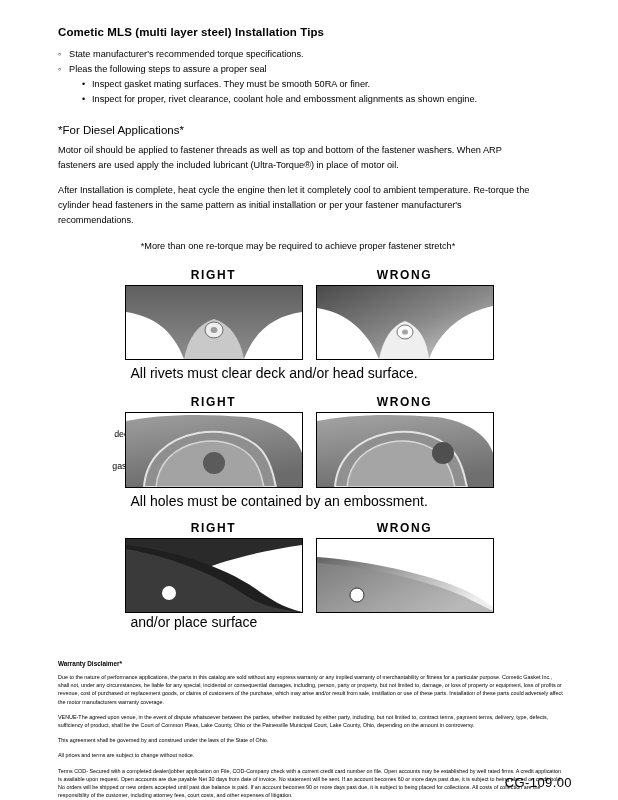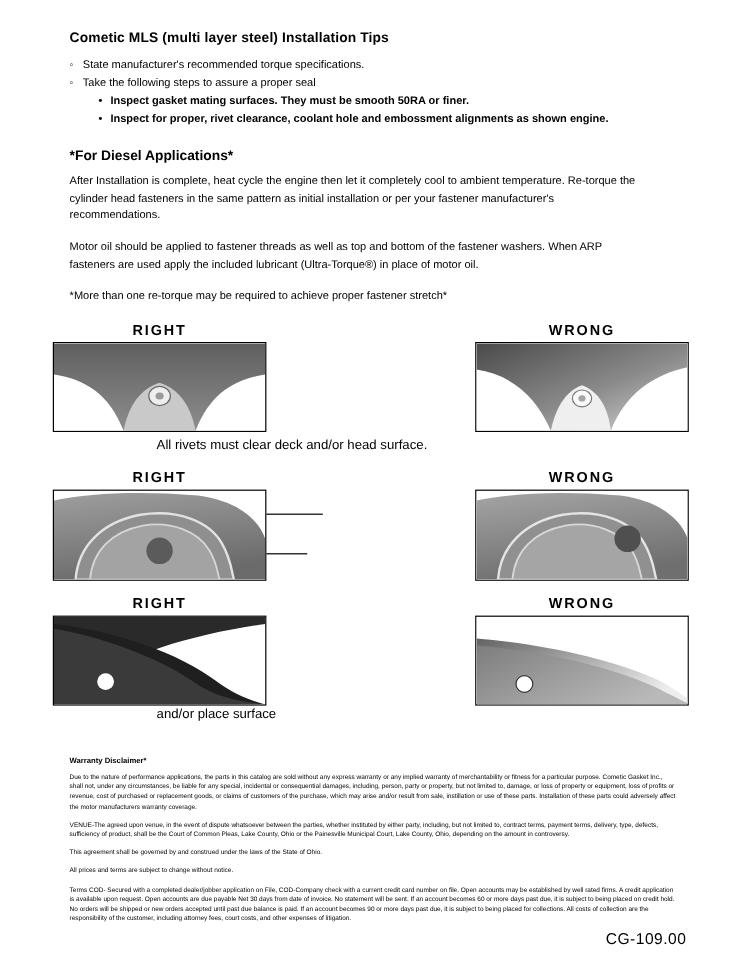--- a/index.html
+++ b/index.html
@@ -49,51 +49,51 @@
   ul.subbullets {
     list-style: none;
     margin: 0;
     padding: 0 0 0 13px;
   }
   ul.subbullets > li {
     font-size: 9.2px;
     line-height: 1.62;
     position: relative;
     padding-left: 10px;
-    font-weight: bold;
   }
   ul.subbullets > li::before {
     content: "\2022";
     position: absolute;
     left: 0;
     top: 0;
     font-size: 9px;
   }
   h2.subhead {
     font-size: 11.5px;
-    font-weight: bold;
+    font-weight: normal;
     margin: 17px 0 7px 14px;
   }
   p.para {
     font-size: 9.2px;
     line-height: 1.62;
     margin: 0 0 11px 14px;
     max-width: 480px;
   }
   p.para.last {
     margin-bottom: 0;
+    text-align: center;
   }
 
   
   .figures {
     margin-top: 14px;
   }
   .figrow {
     display: flex;
-    justify-content: space-between;
+    justify-content: center;
     gap: 13px;
   }
   .figcell {
     width: 178px;
   }
   .figlabel {
     text-align: center;
     font-size: 12px;
     font-weight: bold;
     letter-spacing: 1.6px;
@@ -105,21 +105,21 @@
     border: 1px solid #000;
     overflow: hidden;
     position: relative;
     background: #ffffff;
     box-sizing: border-box;
   }
   .figbox.tall {
     height: 76px;
   }
   .figcaption {
-    font-size: 11px;
+    font-size: 14px;
     margin: 5px 0 0 0;
     text-align: left;
     padding-left: 6px;
   }
   .caprow {
     width: 369px;
     margin: 0 auto;
   }
 
   
@@ -178,31 +178,31 @@
 </head>
 <body>
 
 <div class="page">
 
   <h1 class="title">Cometic MLS (multi layer steel) Installation Tips</h1>
 
   <ul class="bullets">
     <li>State manufacturer's recommended torque specifications.</li>
     <li>
-      <span>Take the following steps to assure a proper seal</span>
+      <span>Pleas the following steps to assure a proper seal</span>
       <ul class="subbullets">
         <li>Inspect gasket mating surfaces.  They must be smooth 50RA or finer.</li>
         <li>Inspect for proper, rivet clearance, coolant hole and embossment alignments as shown engine.</li>
       </ul>
     </li>
   </ul>
 
   <h2 class="subhead">*For Diesel Applications*</h2>
+  <p class="para">Motor oil should be applied to fastener threads as well as top and bottom of the fastener washers. When ARP fasteners are used apply the included lubricant (Ultra-Torque®) in place of motor oil.</p>
   <p class="para">After Installation is complete, heat cycle the engine then let it completely cool to ambient temperature. Re-torque the cylinder head fasteners in the same pattern as initial installation or per your fastener manufacturer's recommendations.</p>
-  <p class="para">Motor oil should be applied to fastener threads as well as top and bottom of the fastener washers. When ARP fasteners are used apply the included lubricant (Ultra-Torque®) in place of motor oil.</p>
   <p class="para last">*More than one re-torque may be required to achieve proper fastener stretch*</p>
 
   <div class="figures">
 
     <div class="figrow">
       <div class="figcell">
         <div class="figlabel">RIGHT</div>
         <div class="figbox">
           <svg width="176" height="73" viewBox="0 0 176 73">
             <defs>
@@ -286,20 +286,23 @@
               <rect x="0" y="0" width="176" height="74" fill="#ffffff"></rect>
               <path d="M0,8 C30,2 70,0 120,4 C150,8 170,22 176,40 L176,74 L0,74 Z" fill="url(#g4)"></path>
               <path d="M18,74 C20,46 40,26 72,20 C104,15 130,26 140,44 C148,58 148,68 150,74 Z" fill="#909090" stroke="#e4e4e4" stroke-width="2"></path>
               <path d="M30,74 C32,50 48,34 74,29 C98,25 120,34 129,49 C136,60 136,68 138,74 Z" fill="#a5a5a5" stroke="#d8d8d8" stroke-width="1.5"></path>
               <circle cx="126" cy="40" r="11" fill="#4f4f4f"></circle>
             </svg>
           </div>
         </div>
       </div>
     </div>
+    <div class="caprow">
+      <div class="figcaption">All holes must be contained by an embossment.</div>
+    </div>
 
     <div class="figrow" style="margin-top:12px;">
       <div class="figcell">
         <div class="figlabel">RIGHT</div>
         <div class="figbox">
           <svg width="176" height="73" viewBox="0 0 176 73">
             <rect x="0" y="0" width="176" height="73" fill="#ffffff"></rect>
             <path d="M0,0 H176 V6 C120,14 60,30 26,58 C16,66 10,70 0,73 Z" fill="#2a2a2a"></path>
             <path d="M0,6 C40,10 96,26 130,50 C144,60 156,68 176,73 L176,73 L0,73 Z" fill="#1f1f1f"></path>
             <path d="M0,10 C36,16 84,32 116,54 C130,64 146,70 176,73 L0,73 Z" fill="#3a3a3a"></path>

